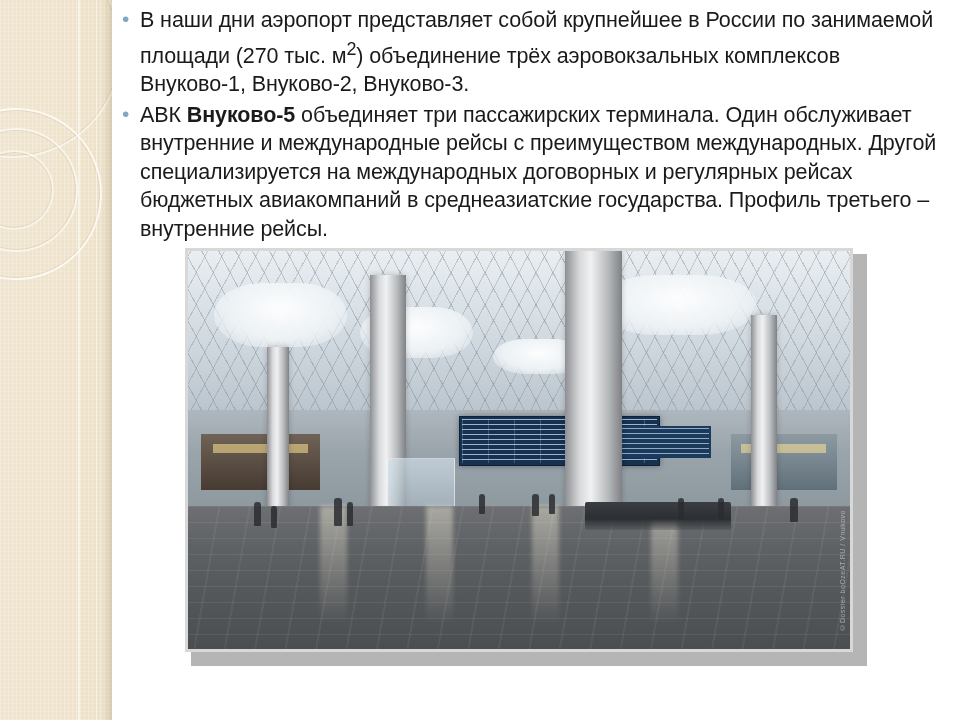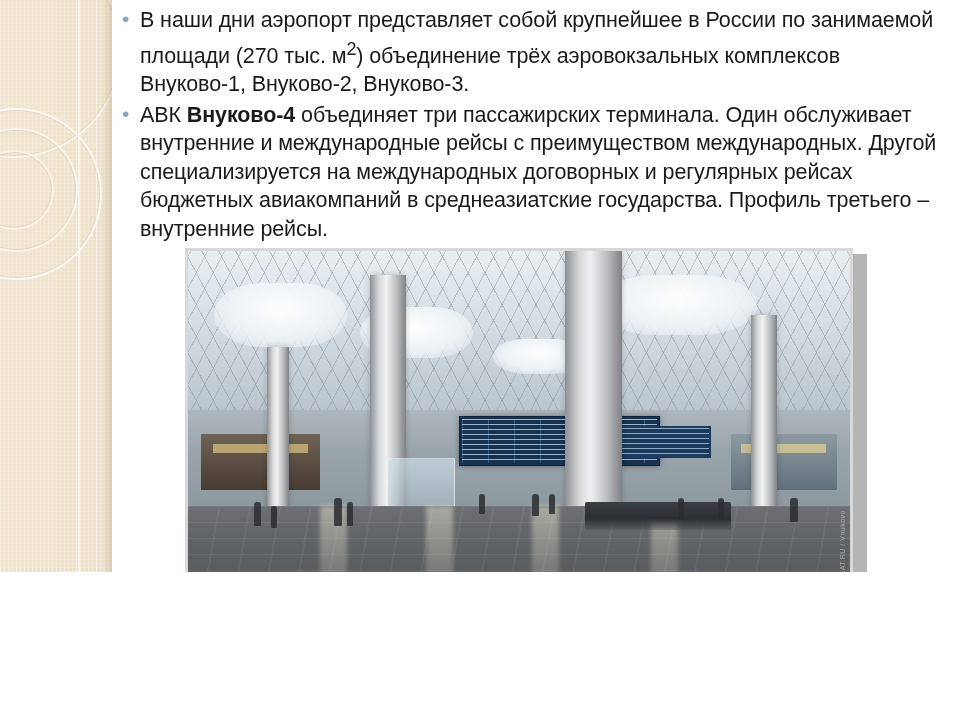--- a/index.html
+++ b/index.html
@@ -9,21 +9,21 @@
   body {
     width: 960px;
     height: 720px;
     overflow: hidden;
     font-family: "Liberation Sans", sans-serif;
     background: #ffffff;
   }
   .slide {
     position: relative;
     width: 960px;
-    height: 572px;
+    height: 720px;
     background: #ffffff;
     overflow: hidden;
   }
   
   .left-band {
     position: absolute;
     left: 0;
     top: 0;
     width: 112px;
     height: 720px;
@@ -307,21 +307,21 @@
     <div class="arc-line2"></div>
     <div class="edge-shadow"></div>
   </div>
 
   <div class="content">
     <ul class="bullets">
       <li>
         <span>В наши дни аэропорт представляет собой крупнейшее в России по занимаемой площади (270 тыс. м</span><sup>2</sup><span>) объединение трёх аэровокзальных комплексов Внуково-1, Внуково-2, Внуково-3.</span>
       </li>
       <li>
-        <span>АВК </span><span class="bold-inline">Внуково-4</span><span> объединяет три пассажирских терминала. Один обслуживает внутренние и международные рейсы с преимуществом международных. Другой специализируется на международных договорных и регулярных рейсах бюджетных авиакомпаний в среднеазиатские государства. Профиль третьего – внутренние рейсы.</span>
+        <span>АВК </span><span class="bold-inline">Внуково-5</span><span> объединяет три пассажирских терминала. Один обслуживает внутренние и международные рейсы с преимуществом международных. Другой специализируется на международных договорных и регулярных рейсах бюджетных авиакомпаний в среднеазиатские государства. Профиль третьего – внутренние рейсы.</span>
       </li>
     </ul>
   </div>
 
   <div class="picture-wrap">
     <div class="picture-shadow"></div>
     <div class="picture">
       <div class="photo">
         <div class="ph-ceiling"></div>
         <div class="ph-skylight s1"></div>

